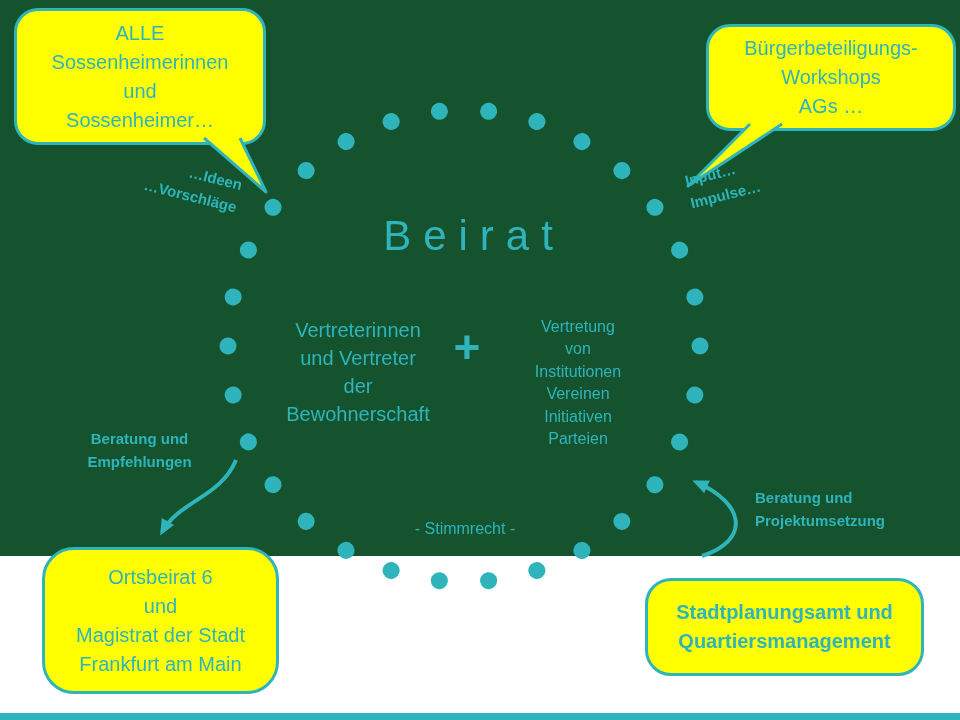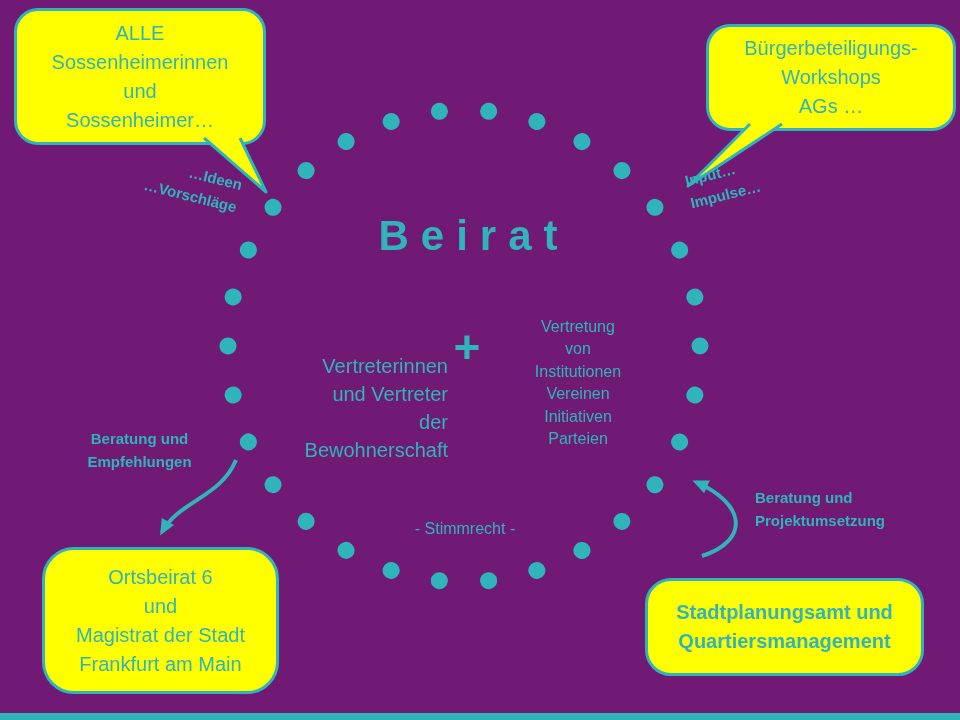--- a/index.html
+++ b/index.html
@@ -1,21 +1,21 @@
 <!DOCTYPE html>
 <html><head>
 <meta charset="utf-8">
 <style>
   html, body { margin: 0; padding: 0; }
   body { width: 960px; height: 720px; overflow: hidden; }
   .slide {
     position: relative;
     width: 960px;
-    height: 720px;
-    background: #701a75;
+    height: 556px;
+    background: #14532d;
     font-family: "Liberation Sans", sans-serif;
     color: #2FB4BC;
   }
   .txt { white-space: pre-line; }
 
   
   .bubble {
     position: absolute;
     border: 3px solid #2FB4BC;
     background: #FFFF00;
@@ -32,33 +32,32 @@
   .bubble-tr { left: 706px; top: 24px;  width: 244px; height: 101px; border-radius: 24px; }
   .box-bl    { left: 42px;  top: 547px; width: 231px; height: 141px; border-radius: 32px; }
   .box-br    { left: 645px; top: 578px; width: 273px; height: 92px;  border-radius: 26px; font-weight: bold; }
 
   
   .beirat-title {
     position: absolute;
     left: 348px; top: 212px; width: 240px;
     text-align: center;
     font-size: 42px;
-    font-weight: bold;
+    font-weight: normal;
     letter-spacing: 12px;
     text-indent: 12px;
     z-index: 3;
   }
   .group-left {
     position: absolute;
     left: 268px; top: 316px; width: 180px;
-    text-align: right;
+    text-align: center;
     font-size: 20px;
     line-height: 1.4;
     z-index: 3;
-    margin-top: 36px;
   }
   .plus-sign {
     position: absolute;
     left: 445px; top: 320px; width: 44px;
     text-align: center;
     font-size: 46px;
     font-weight: bold;
     z-index: 3;
   }
   .group-right {

